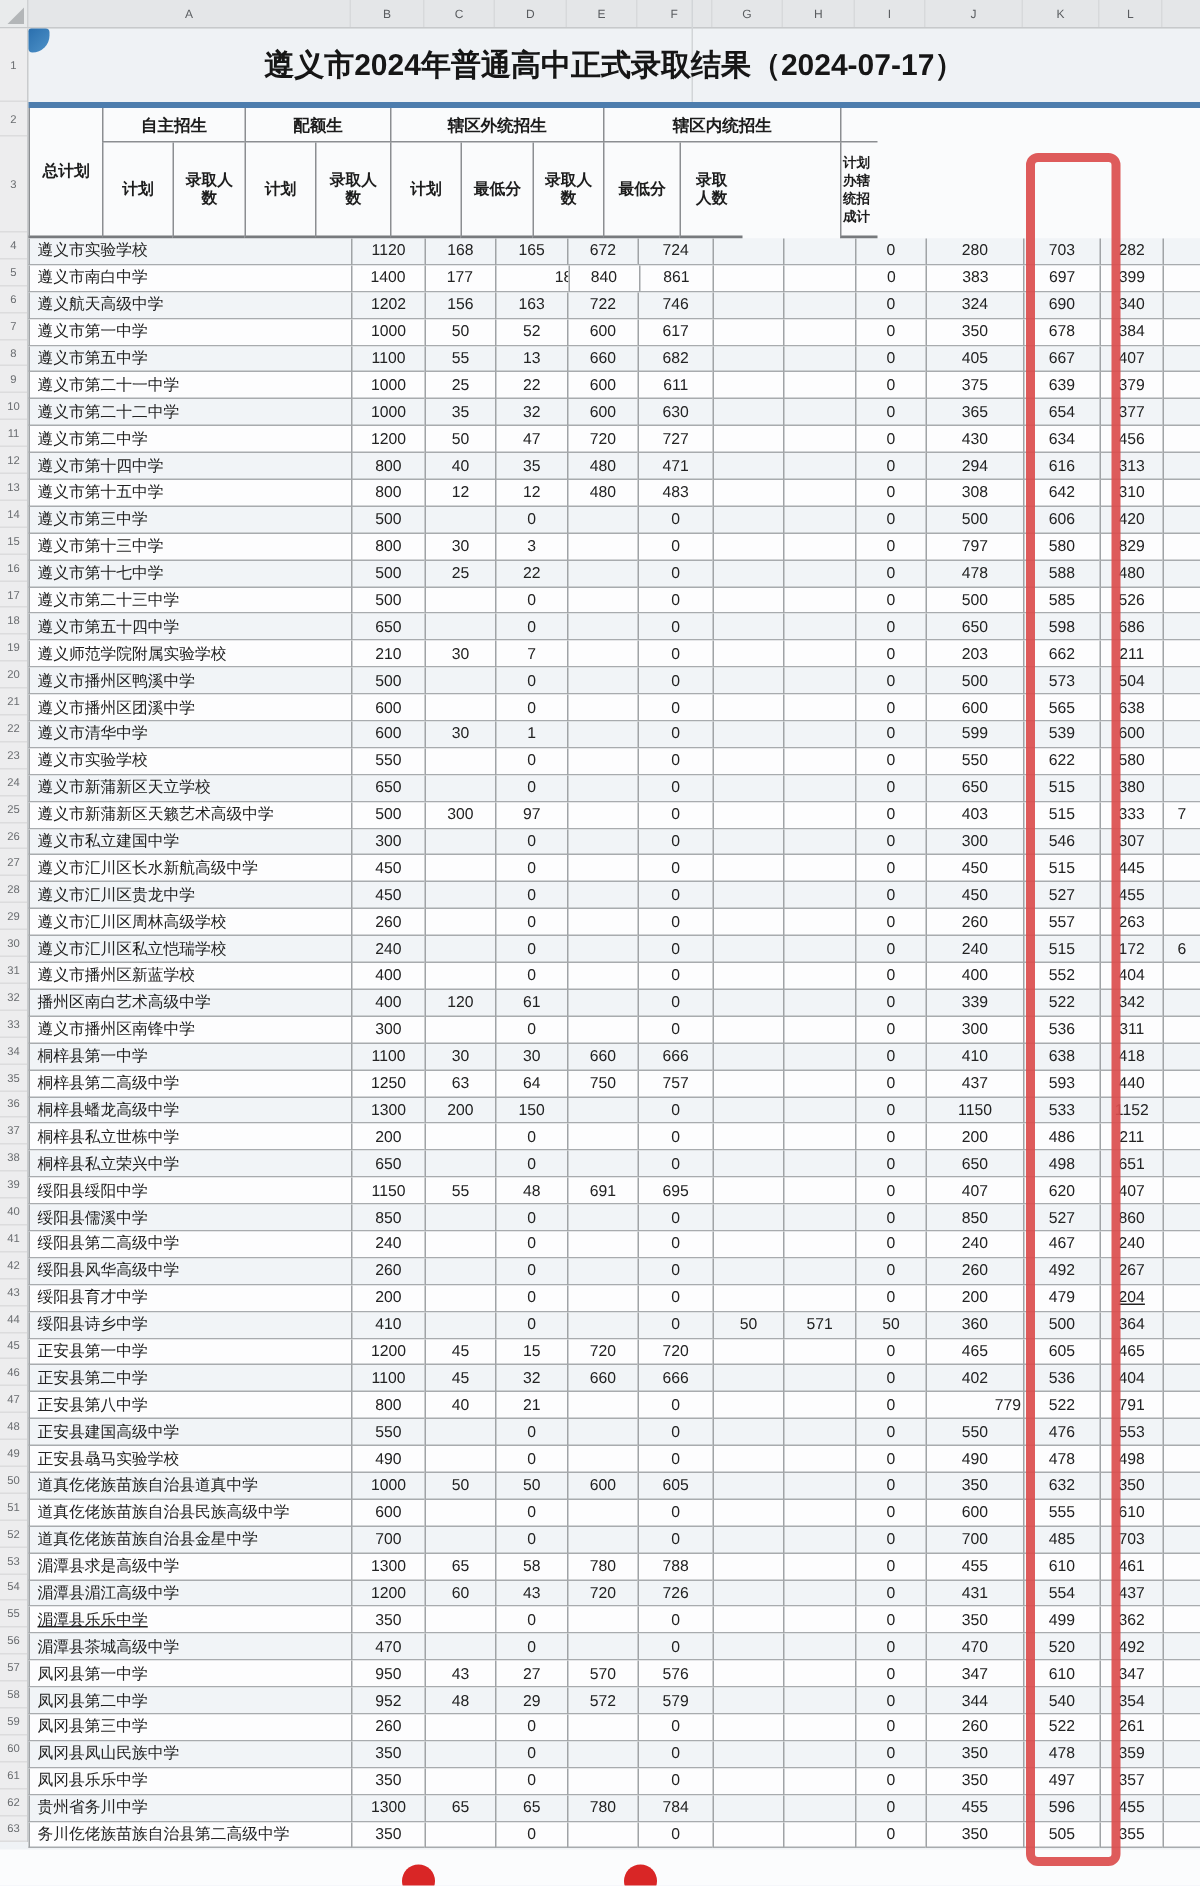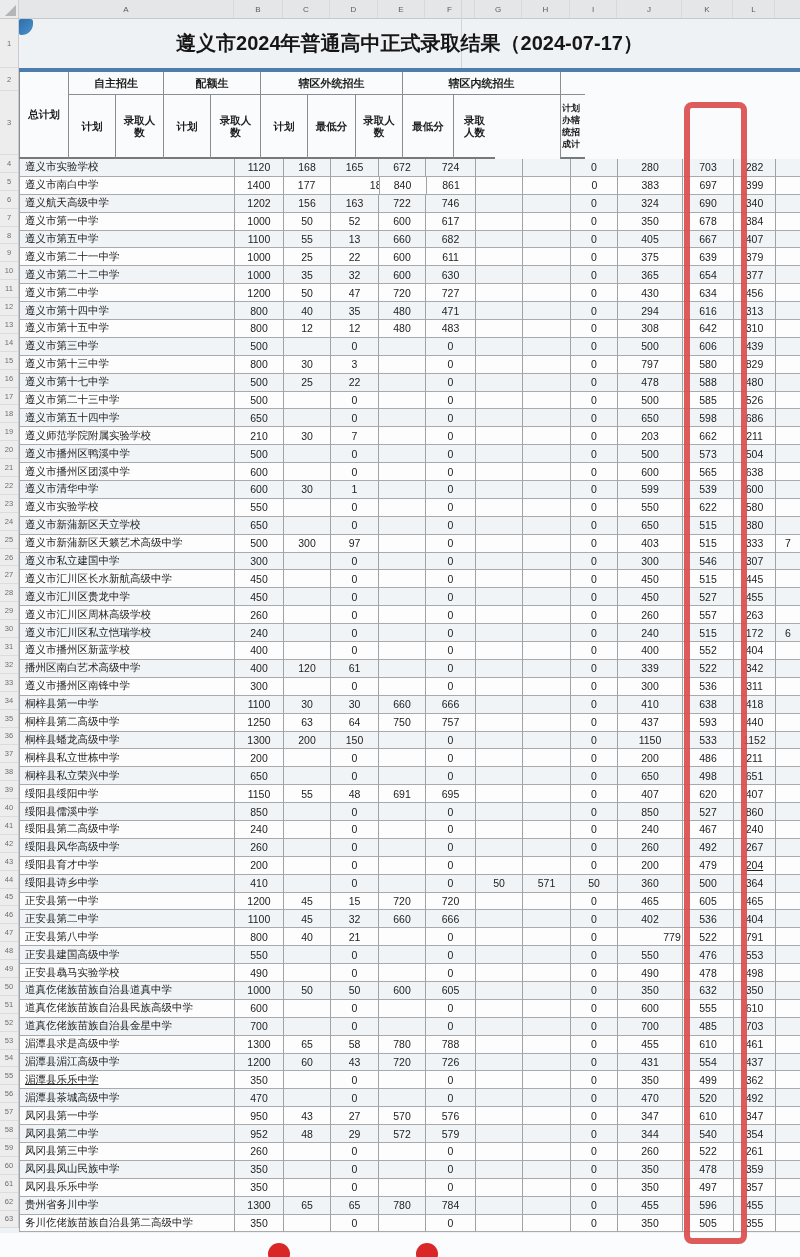--- a/index.html
+++ b/index.html
@@ -352,21 +352,21 @@
         <div class="cell" style="width: 49px;">500</div>
         <div class="cell" style="width: 47px;"></div>
         <div class="cell" style="width: 48px;">0</div>
         <div class="cell" style="width: 47px;"></div>
         <div class="cell" style="width: 50px;">0</div>
         <div class="cell" style="width: 47px;"></div>
         <div class="cell" style="width: 48px;"></div>
         <div class="cell" style="width: 47px;">0</div>
         <div class="cell" style="width: 65px;">500</div>
         <div class="cell" style="width: 51px;">606</div>
-        <div class="cell" style="width: 42px;">439</div>
+        <div class="cell" style="width: 42px;">420</div>
         <div class="cell" style="width: 25px;"></div>
       </div>
       <div class="row odd">
         <div class="cell school" style="width: 215px;">遵义市第十三中学</div>
         <div class="cell" style="width: 49px;">800</div>
         <div class="cell" style="width: 47px;">30</div>
         <div class="cell" style="width: 48px;">3</div>
         <div class="cell" style="width: 47px;"></div>
         <div class="cell" style="width: 50px;">0</div>
         <div class="cell" style="width: 47px;"></div>

